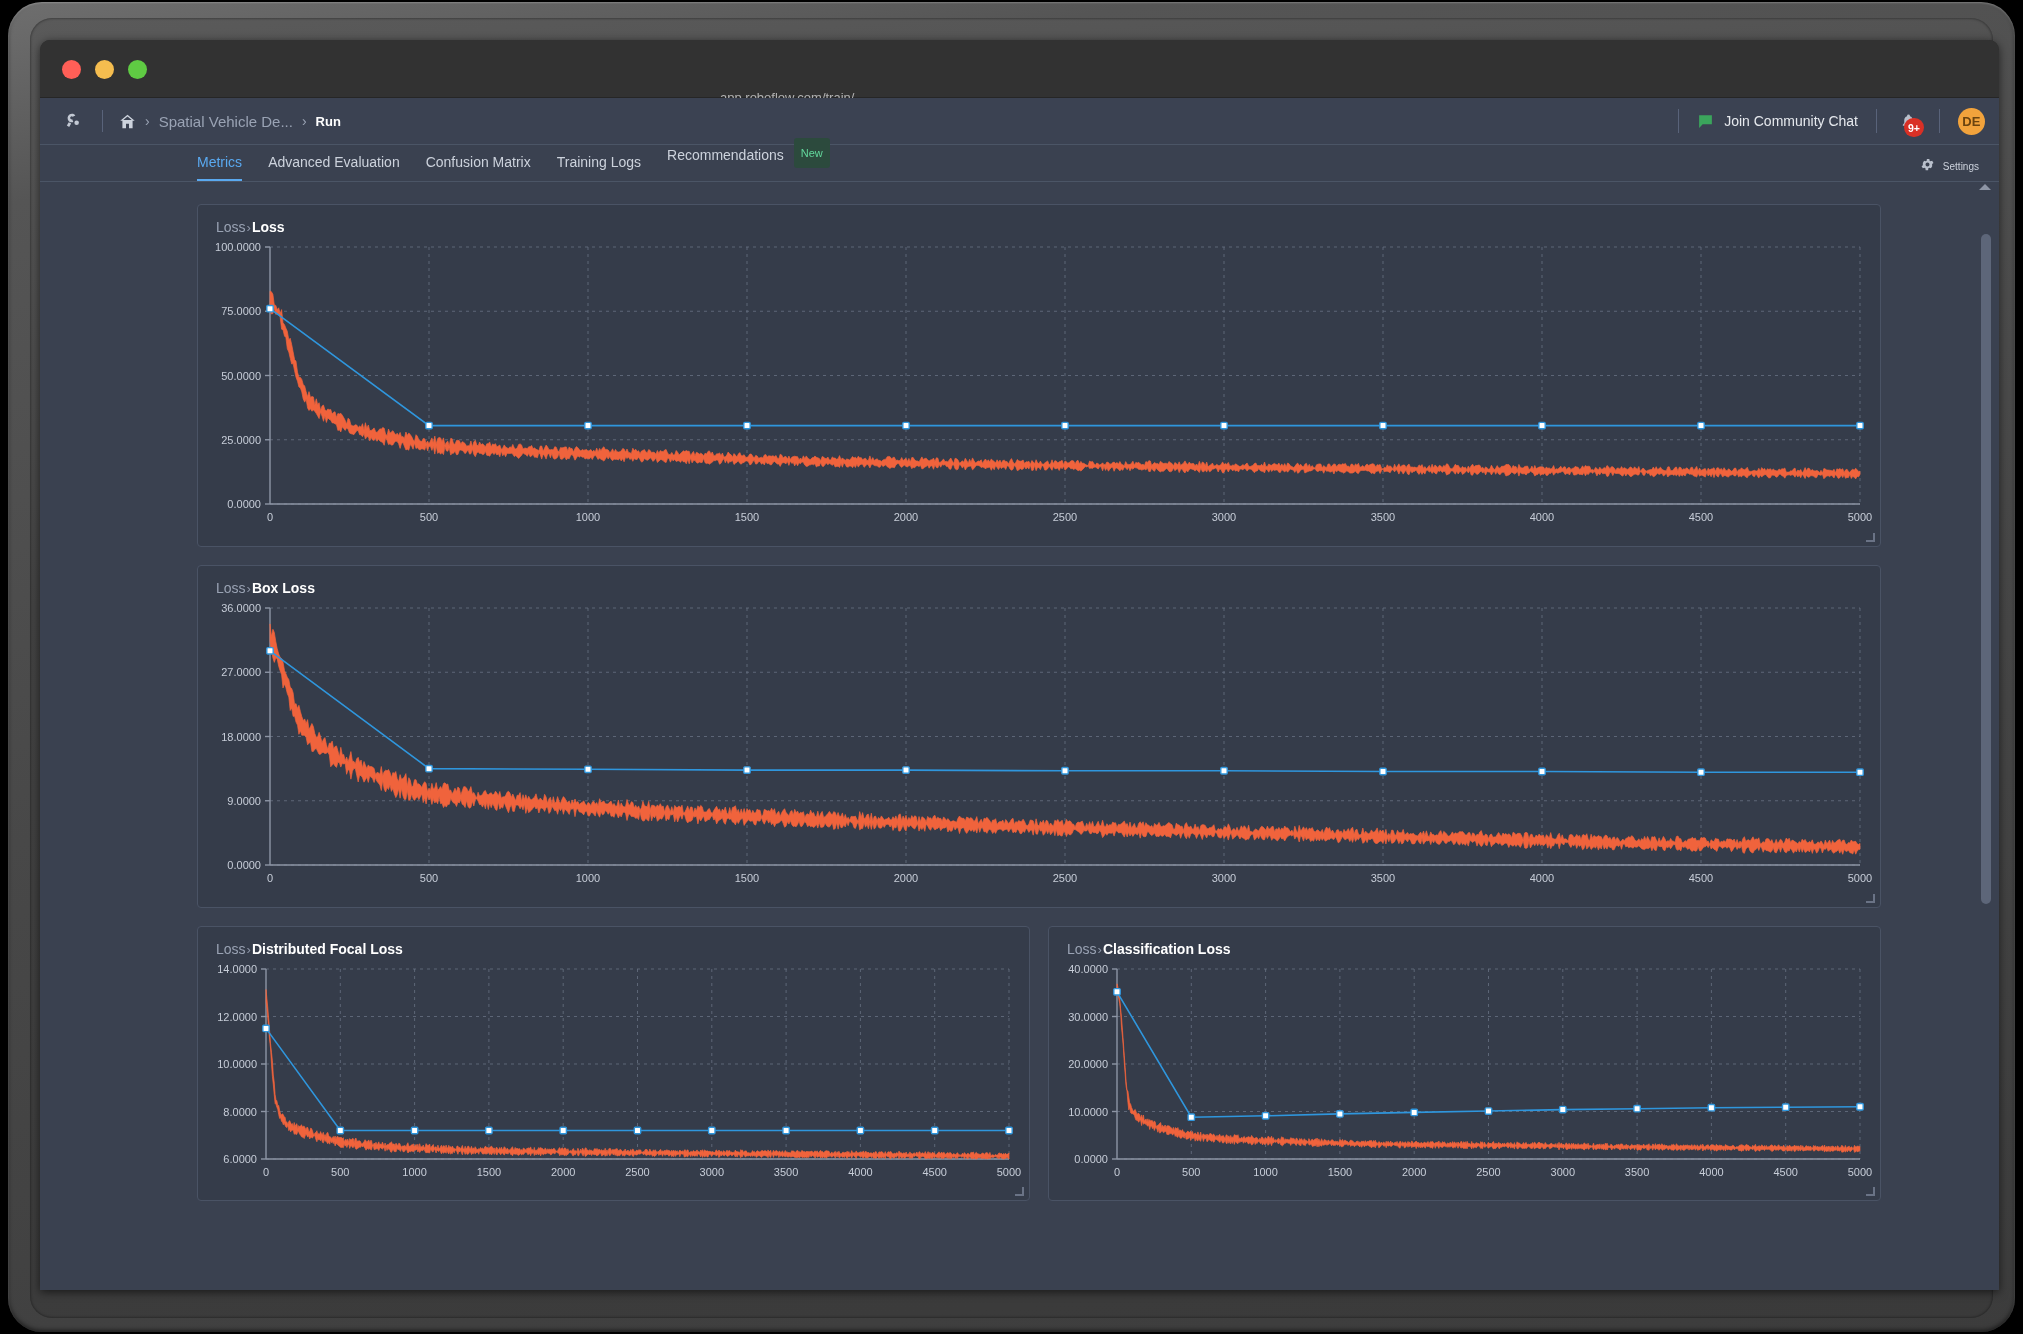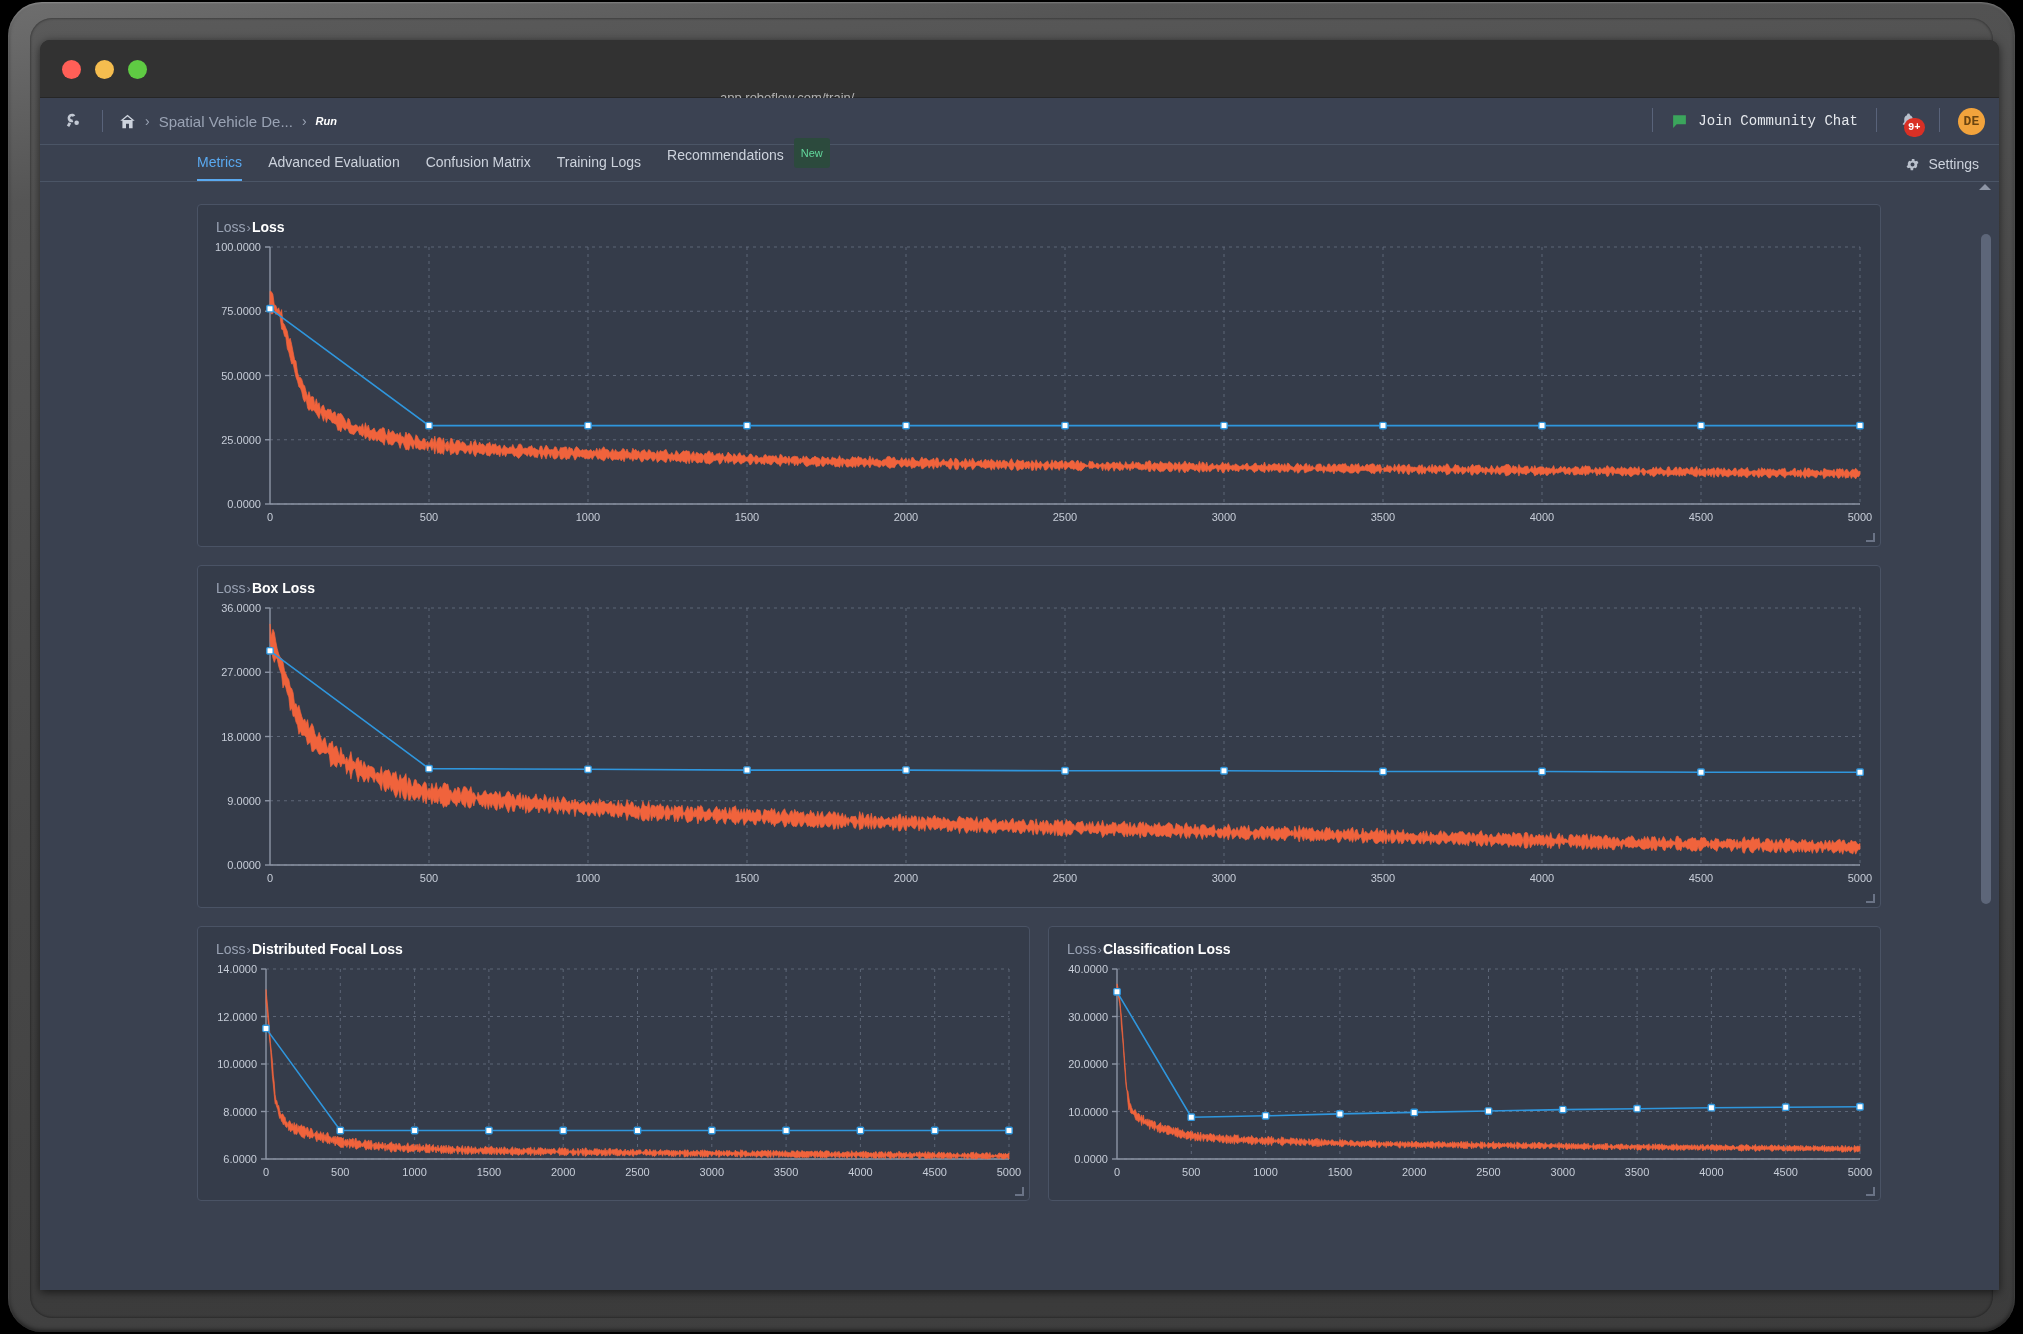--- a/index.html
+++ b/index.html
@@ -105,29 +105,28 @@
     margin: 0 9px;
     display: flex; align-items: center;
   }
   .crumb-link {
     color: #9aa3b4;
     font-size: 15px;
     white-space: nowrap;
   }
   .crumb-current {
     color: #ffffff;
-    font-size: 11px;
+    font-size: 13px;
     font-weight: bold;
-    font-style: italic;
   }
 
   .hdr-right {
     margin-left: auto;
     display: flex;
-    font-family: Liberation Mono, monospace;
+    align-items: center;
   }
   .vsep { width: 1px; height: 24px; background: #59637a; margin: 0 18px; }
   .community-chat {
     display: flex; align-items: center; gap: 10px;
     color: #e6e9ee;
     font-size: 14px;
     white-space: nowrap;
   }
   .chat-icon { color: #3ba55c; display: flex; }
   .bell-wrap { position: relative; width: 26px; height: 26px; display: flex; align-items: center; justify-content: center; }
@@ -185,23 +184,23 @@
     background: #2c4a3d;
     color: #63d89c;
     font-size: 11px;
     padding: 9px 7px;
     border-radius: 3px;
     position: relative;
     top: -2px;
   }
   .settings-btn {
     margin-left: auto;
-    display: flex; align-items: center; gap: 8px;
+    display: flex; align-items: flex-end; gap: 8px;
     color: #ccd2dc;
-    font-size: 14px;
+    font-size: 10px;
     padding-bottom: 9px;
   }
   .gear-icon { display: flex; color: #b9c0cc; }
 
   
   .content {
     position: relative;
     padding: 22px 0 0 157px;
     height: 1108px;
     overflow: hidden;

